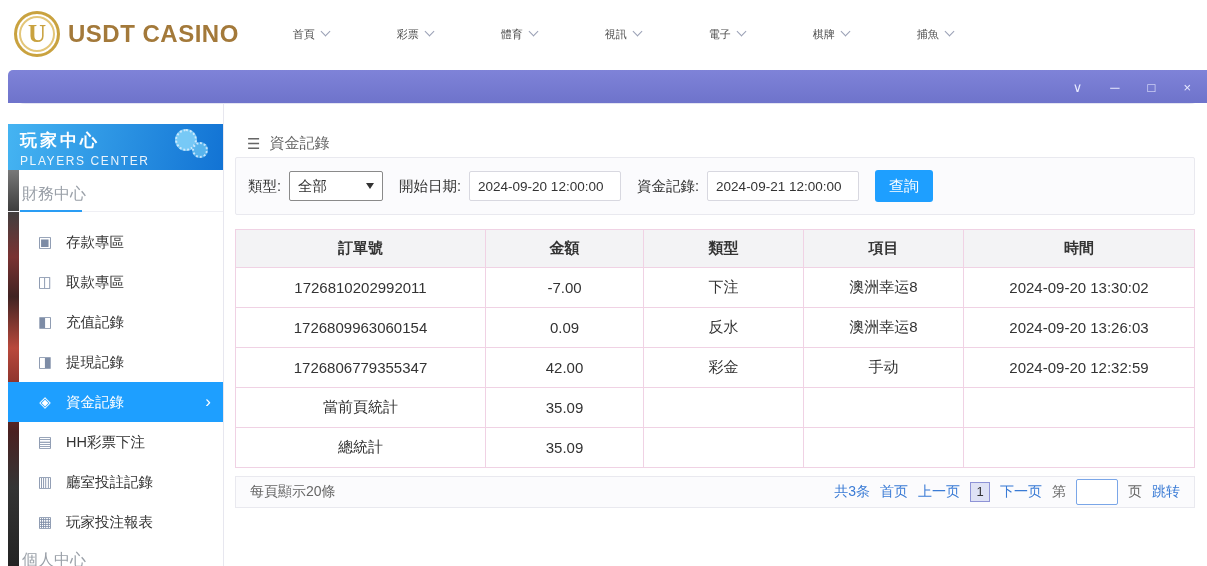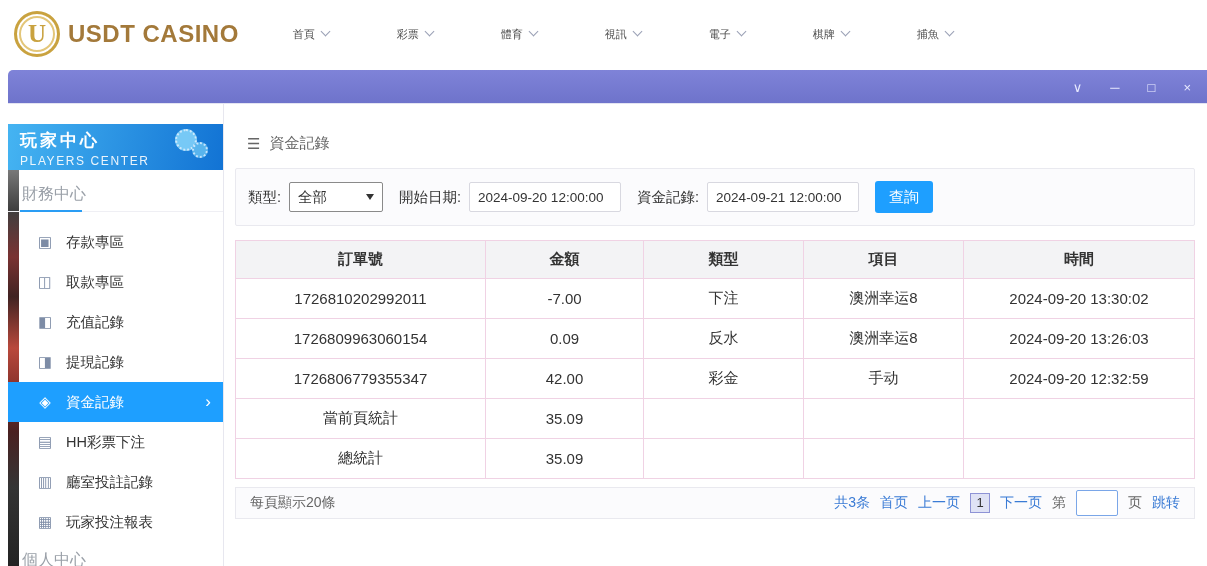--- a/index.html
+++ b/index.html
@@ -23,21 +23,21 @@
              transform:rotate(45deg); margin-top:-5px; }
 
   
   .window { position:absolute; top:70px; left:8px; right:0; bottom:0; }
   .titlebar { position:absolute; top:0; left:0; right:0; height:33px;
               background:linear-gradient(180deg,#7f83d8,var(--titlebar-purple,#6e73cb));
               border-top-left-radius:5px; display:flex; align-items:center; justify-content:flex-end;
               padding-right:16px; }
   .wctrl { color:#e9ebff; font-size:13px; margin-left:28px; cursor:pointer; line-height:1; }
   .window-body { position:absolute; top:33px; left:0; right:0; bottom:0; background:#fff;
-                 border-top:1px solid #e3e4f2; }
+                 border-top:1px solid #e3e4f2;border-radius:18px; }
 
   
   .sidebar { position:absolute; top:0; left:0; width:216px; height:100%; background:#fff;
              border-right:1px solid #e7e7ef; }
   .photo-strip { position:absolute; top:66px; bottom:0; left:0; width:11px; opacity:.92;
       background:linear-gradient(180deg,#6d6d6d 0%,#2e2e2e 10%,#6e2020 22%,#30100f 32%,
                  #b3392b 45%,#7e2018 55%,#3a0d0d 66%,#232323 80%,#101010 100%); }
   .sidebar-header { position:absolute; top:20px; left:0; width:100%; height:46px; z-index:1;
       background:linear-gradient(100deg,var(--sidebar-gradient-start,#45b4f2),var(--sidebar-gradient-end,#1273d4));
       color:#fff; padding:5px 12px; }
@@ -59,21 +59,21 @@
   .side-item.active { background:var(--accent-blue,#1e9fff); color:#fff; z-index:1; }
   .side-item.active .s-icon { color:#fff; }
   .s-arrow { display:none; position:absolute; right:12px; color:#fff; font-size:17px; }
   .side-item.active .s-arrow { display:block; }
 
   
   .content { position:absolute; top:0; left:217px; right:0; bottom:0; padding:0 12px 0 10px; background:#fff; }
   .breadcrumb { margin:30px 0 0 12px; display:flex; align-items:center; gap:9px; color:#666; font-size:15px; }
   .bc-icon { font-size:15px; color:#666; cursor:pointer; }
 
-  .filterbar { margin-top:15px; height:58px; border:1px solid #e9e9ef; background:#fbfbfd;
+  .filterbar { margin-top:4px; height:58px; border:1px solid #e9e9ef; background:#fbfbfd;
                border-radius:2px; display:flex; align-items:center; padding:0 12px;
                font-size:14.5px; color:#333; }
   .f-label { margin-right:8px; white-space:nowrap; }
   .select { width:94px; height:30px; border:1px solid #8a8a8a; border-radius:2px; background:#fff;
             display:flex; align-items:center; justify-content:space-between; padding:0 8px;
             cursor:pointer; margin-right:16px; }
   .sel-arrow { width:0; height:0; border-left:4.5px solid transparent; border-right:4.5px solid transparent;
                border-top:6px solid #333; }
   .f-input { width:152px; height:30px; border:1px solid #d8d8e0; border-radius:2px; padding:0 8px;
              font-size:13.5px; color:#333; font-family:inherit; margin-right:16px; }

